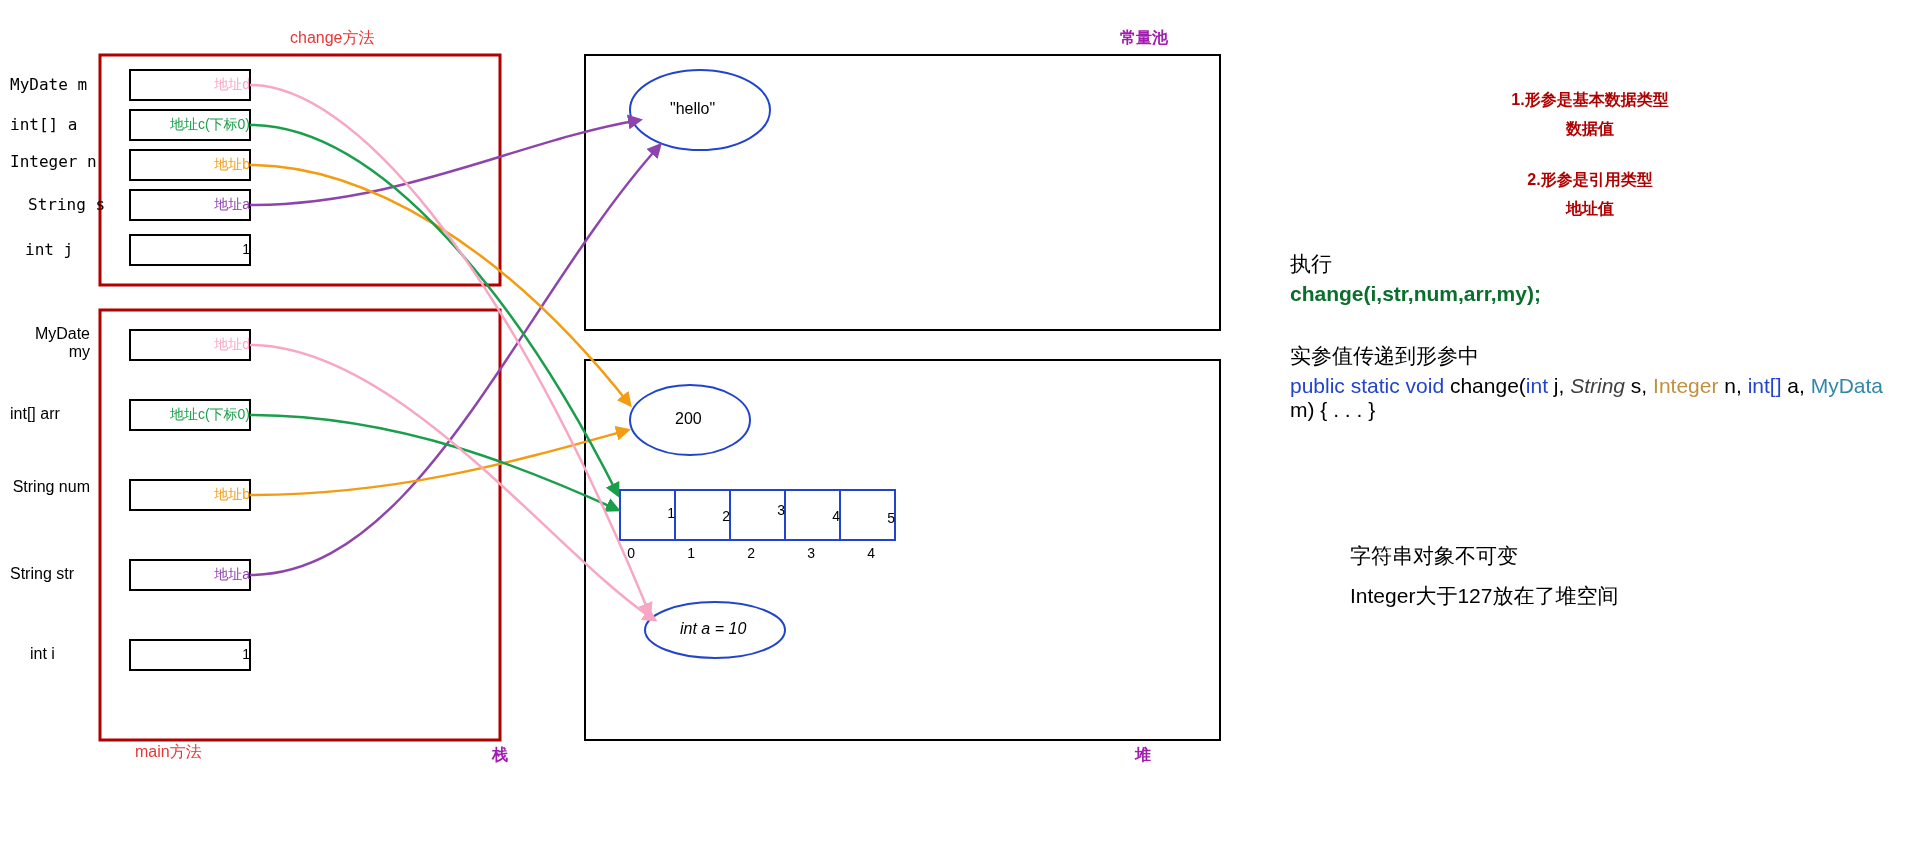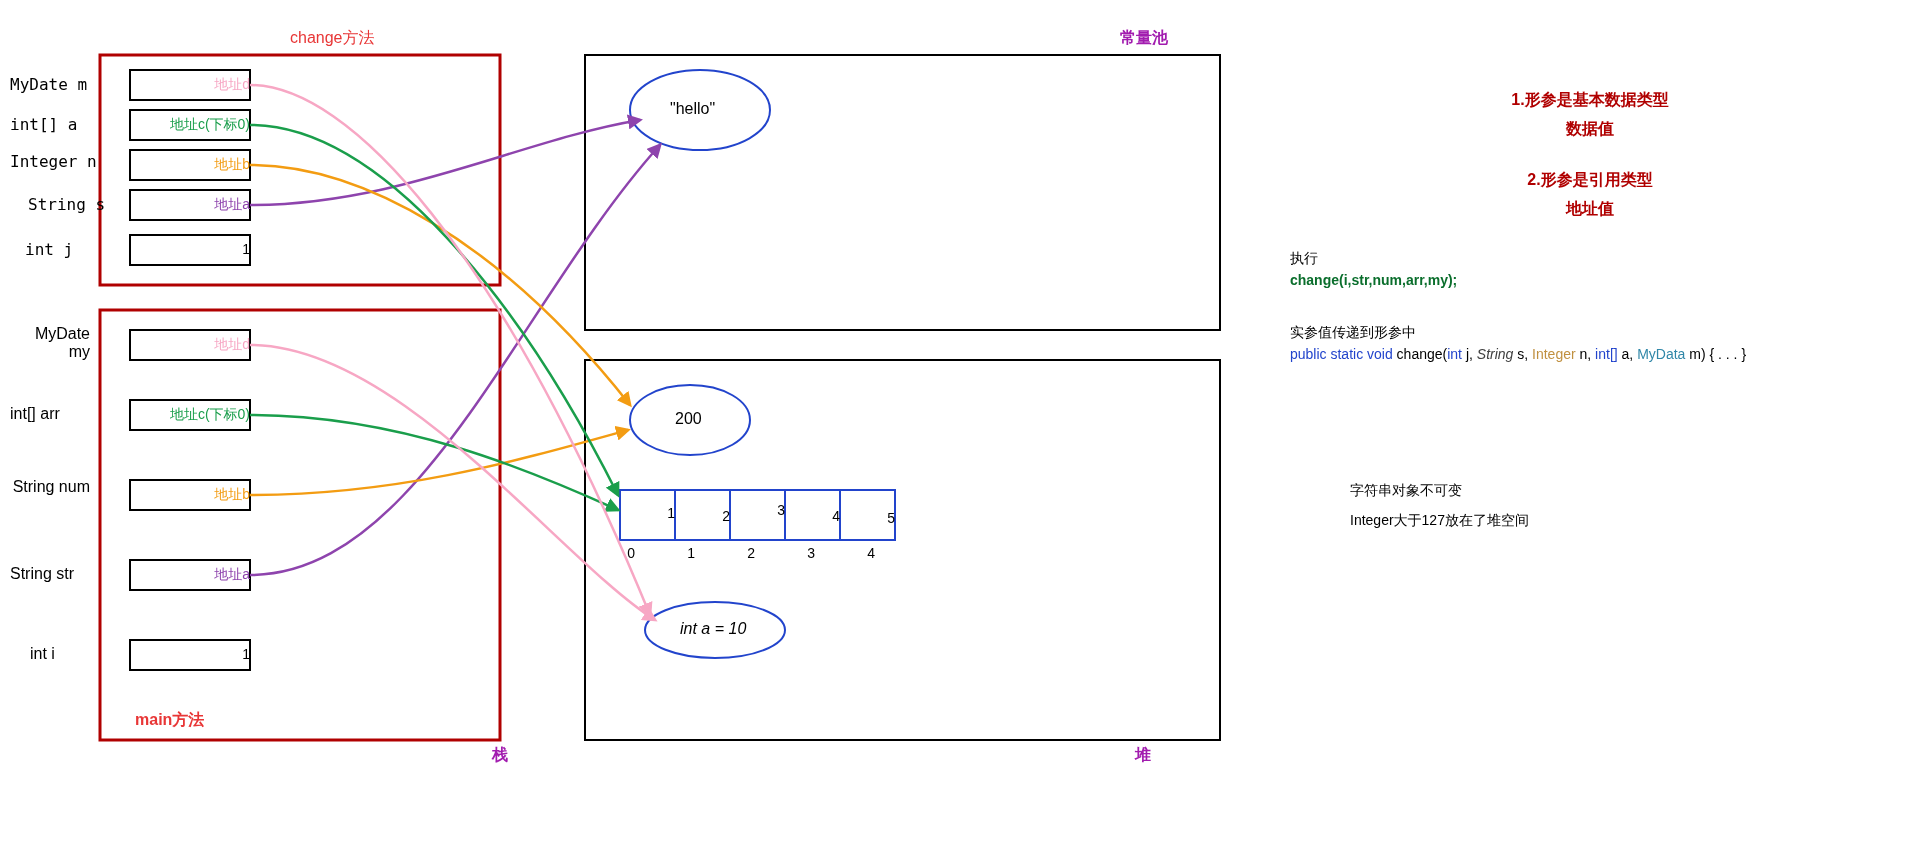--- a/index.html
+++ b/index.html
@@ -42,21 +42,21 @@
     top: 0;
     width: 600px;
   }
   .rp-heading {
     color: #b00000;
     font-weight: bold;
     font-size: 16px;
     text-align: center;
   }
   .rp-text {
-    font-size: 14px;
+    font-size: 21px;
   }
 </style>
 </head>
 <body>
 
 <svg width="1912" height="862">
   <defs>
     <marker id="arrow-purple" viewBox="0 0 10 10" refX="8" refY="5" markerWidth="6" markerHeight="6" orient="auto-start-reverse">
       <path d="M 0 0 L 10 5 L 0 10 z" fill="#8e44ad"></path>
     </marker>
@@ -114,21 +114,21 @@
   <path d="M 250 125 C 380 125, 520 300, 618 495" fill="none" stroke="#1a9e4b" stroke-width="2.5" marker-end="url(#arrow-green)"></path>
 
   <path d="M 250 415 C 400 415, 530 470, 618 510" fill="none" stroke="#1a9e4b" stroke-width="2.5" marker-end="url(#arrow-green)"></path>
 
   <path d="M 250 85 C 350 85, 500 250, 650 615" fill="none" stroke="#f7a7c4" stroke-width="2.5" marker-end="url(#arrow-pink)"></path>
 
   <path d="M 250 345 C 400 345, 560 560, 655 620" fill="none" stroke="#f7a7c4" stroke-width="2.5" marker-end="url(#arrow-pink)"></path>
 </svg>
 
 <div class="abs label-red" style="left:290px; top:28px;">change方法</div>
-<div class="abs label-red" style="left:135px; top:710px;font-weight:bold;">main方法</div>
+<div class="abs label-red" style="left:135px; top:742px;">main方法</div>
 <div class="abs label-blue" style="left:492px; top:745px;">栈</div>
 <div class="abs label-blue" style="left:1135px; top:745px;">堆</div>
 <div class="abs label-blue" style="left:1120px; top:28px;">常量池</div>
 
 <div class="abs label" style="left:10px; top:75px; font-family:monospace;">MyDate m</div>
 <div class="abs label" style="left:10px; top:115px; font-family:monospace;">int[] a</div>
 <div class="abs label" style="left:10px; top:152px; font-family:monospace;">Integer n</div>
 <div class="abs label" style="left:28px; top:195px; font-family:monospace;">String s</div>
 <div class="abs label" style="left:25px; top:240px; font-family:monospace;">int j</div>
 

